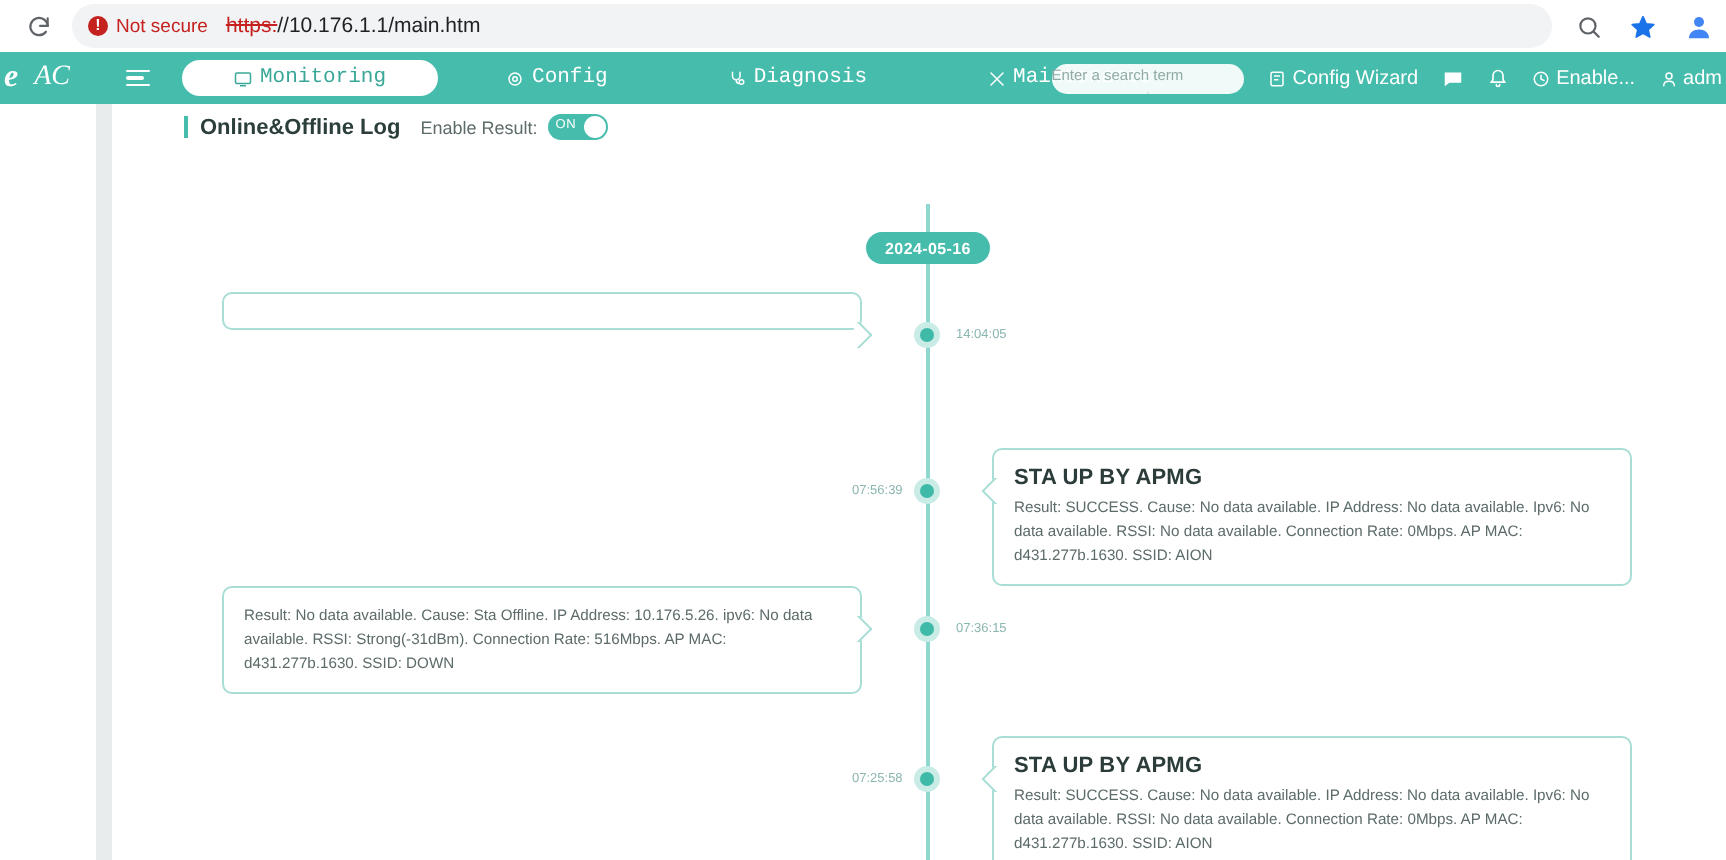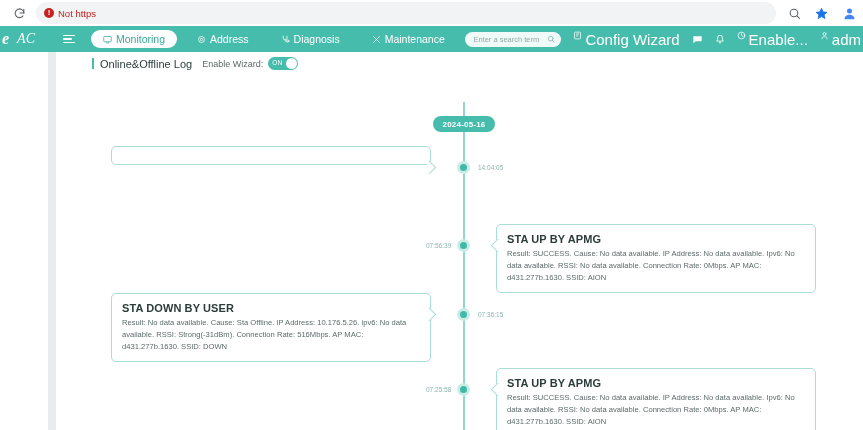--- a/index.html
+++ b/index.html
@@ -83,49 +83,51 @@
   }
   .hamburger i { display: block; height: 1.5px; background: #fff; border-radius: 1px; }
   .hamburger i:nth-child(1) { width: 12px; }
   .hamburger i:nth-child(2) { width: 9px; }
   .hamburger i:nth-child(3) { width: 12px; }
 
   .nav-items { display: flex; align-items: center; margin-left: 16px; }
   .nav-item {
     display: flex; align-items: center; gap: 4px;
     font-size: 10.5px; color: #ffffff;
-    padding: 3px 12px; border-radius: 10px;
+    padding: 3px 26px; border-radius: 10px;
     white-space: nowrap;
     margin-right: 8px;
+    font-family: Liberation Mono, monospace;
   }
   .nav-item.active { background: #ffffff; color: #3aa898; }
 
   .nav-right {
     position: absolute; right: 0; top: 0; height: 26px;
     display: flex; align-items: center; gap: 12px;
     padding-right: 2px;
   }
   .search-pill {
     width: 96px; height: 15px;
     background: rgba(255,255,255,0.92);
     border-radius: 8px;
     display: flex; align-items: center;
     padding: 0 6px;
     gap: 3px;
+    flex-direction: column;
   }
   .search-pill input {
     flex: 1; border: none; outline: none; background: transparent;
     font-size: 7.5px; color: #6a8a86;
     font-family: "Liberation Sans", sans-serif;
     min-width: 0;
   }
   .search-pill input::placeholder { color: #90aaa6; }
   .nav-link {
-    display: flex; gap: 3px;
-    font-size: 15px; color: #ffffff; white-space: nowrap;
+    display: flex; align-items: center; gap: 3px;
+    font-size: 10px; color: #ffffff; white-space: nowrap;
   }
 
   
   .left-rail {
     position: absolute; left: 0; top: 52px;
     width: 48px; height: 378px;
     background: #ffffff;
   }
   .rail-divider {
     position: absolute; left: 48px; top: 52px;
@@ -138,21 +140,21 @@
     background: #ffffff;
     overflow: hidden;
   }
 
   .page-header {
     position: absolute; left: 8px; top: 5px;
     display: flex; align-items: center; gap: 10px;
   }
   .page-title {
     display: flex; align-items: center;
-    font-size: 11px; font-weight: normal; color: #2c3e3c; padding-left: 28px;
+    font-size: 11px; font-weight: bold; color: #2c3e3c; padding-left: 28px;
   }
   .page-title::before {
     content: ""; display: inline-block;
     width: 2px; height: 11px; background: #46bcac; margin-right: 6px;
   }
   .log-toggle-wrap { display: flex; align-items: center; gap: 5px; }
   .log-toggle-label { font-size: 9px; color: #5d6b6a; }
   .toggle {
     width: 30px; height: 13px; border-radius: 7px;
     background: #46bcac;
@@ -239,21 +241,24 @@
   <div class="reload-btn">
     <svg width="13" height="13" viewBox="0 0 24 24" fill="none" stroke="#5f6368" stroke-width="2" stroke-linecap="round">
       <path d="M20 11a8 8 0 1 0-1.6 5.4"></path>
       <polyline points="20 4 20 11 13 11"></polyline>
     </svg>
   </div>
 
   <div class="omnibox">
     <div class="notsecure">
       <span class="notsecure-icon">!</span>
-      <span>Not https</span>
+      <span>Not secure</span>
+    </div>
+    <div class="url-text">
+      <span class="url-scheme">https:</span><span>//10.176.1.1/main.htm</span>
     </div>
   </div>
 
   <div class="chrome-icons">
     <span>
       <svg width="13" height="13" viewBox="0 0 24 24" fill="none" stroke="#5f6368" stroke-width="2" stroke-linecap="round">
         <circle cx="11" cy="11" r="7"></circle>
           <line x1="16.5" y1="16.5" x2="21" y2="21"></line>
       </svg>
     </span>
@@ -287,21 +292,21 @@
         <rect x="2" y="4" width="20" height="14" rx="2"></rect>
           <line x1="8" y1="21" x2="16" y2="21"></line>
       </svg>
       <span>Monitoring</span>
     </div>
     <div class="nav-item">
       <svg width="9" height="9" viewBox="0 0 24 24" fill="none" stroke="#ffffff" stroke-width="2">
         <circle cx="12" cy="12" r="8"></circle>
           <circle cx="12" cy="12" r="3"></circle>
       </svg>
-      <span>Address</span>
+      <span>Config</span>
     </div>
     <div class="nav-item">
       <svg width="9" height="9" viewBox="0 0 24 24" fill="none" stroke="#ffffff" stroke-width="2" stroke-linecap="round">
         <path d="M6 3v5a5 5 0 0 0 10 0V3"></path>
           <circle cx="18" cy="16" r="3"></circle>
           <path d="M11 13v1a4 4 0 0 0 4 4"></path>
       </svg>
       <span>Diagnosis</span>
     </div>
     <div class="nav-item">
@@ -365,21 +370,21 @@
 <div class="left-rail"></div>
 <div class="rail-divider"></div>
 
 <div class="content">
 
   <div class="page-header">
     <div class="page-title">
       <span>Online&amp;Offline Log</span>
     </div>
     <div class="log-toggle-wrap">
-      <span class="log-toggle-label">Enable Wizard:</span>
+      <span class="log-toggle-label">Enable Result:</span>
       <div class="toggle">
         <span class="toggle-text">ON</span>
         <span class="toggle-knob"></span>
       </div>
     </div>
   </div>
 
   <div class="timeline">
     <div class="axis"></div>
     <div class="date-badge">2024-05-16</div>
@@ -393,21 +398,20 @@
     <div class="card" style="left:440px; top:144px; width:320px;">
       <span class="notch left"></span>
       <div class="card-title">STA UP BY APMG</div>
       <div class="card-body">Result: SUCCESS. Cause: No data available. IP Address: No data available. Ipv6: No data available. RSSI: No data available. Connection Rate: 0Mbps. AP MAC: d431.277b.1630. SSID: AION</div>
     </div>
     <div class="node" style="top:159px;"></div>
     <div class="node-time" style="left:370px; top:162px;">07:56:39</div>
 
     <div class="card" style="left:55px; top:213px; width:320px;">
       <span class="notch right"></span>
-      <div class="card-title">STA DOWN BY USER</div>
       <div class="card-body">Result: No data available. Cause: Sta Offline. IP Address: 10.176.5.26. ipv6: No data available. RSSI: Strong(-31dBm). Connection Rate: 516Mbps. AP MAC: d431.277b.1630. SSID: DOWN</div>
     </div>
     <div class="node" style="top:228px;"></div>
     <div class="node-time" style="left:422px; top:231px;">07:36:15</div>
 
     <div class="card" style="left:440px; top:288px; width:320px;">
       <span class="notch left"></span>
       <div class="card-title">STA UP BY APMG</div>
       <div class="card-body">Result: SUCCESS. Cause: No data available. IP Address: No data available. Ipv6: No data available. RSSI: No data available. Connection Rate: 0Mbps. AP MAC: d431.277b.1630. SSID: AION</div>
     </div>

